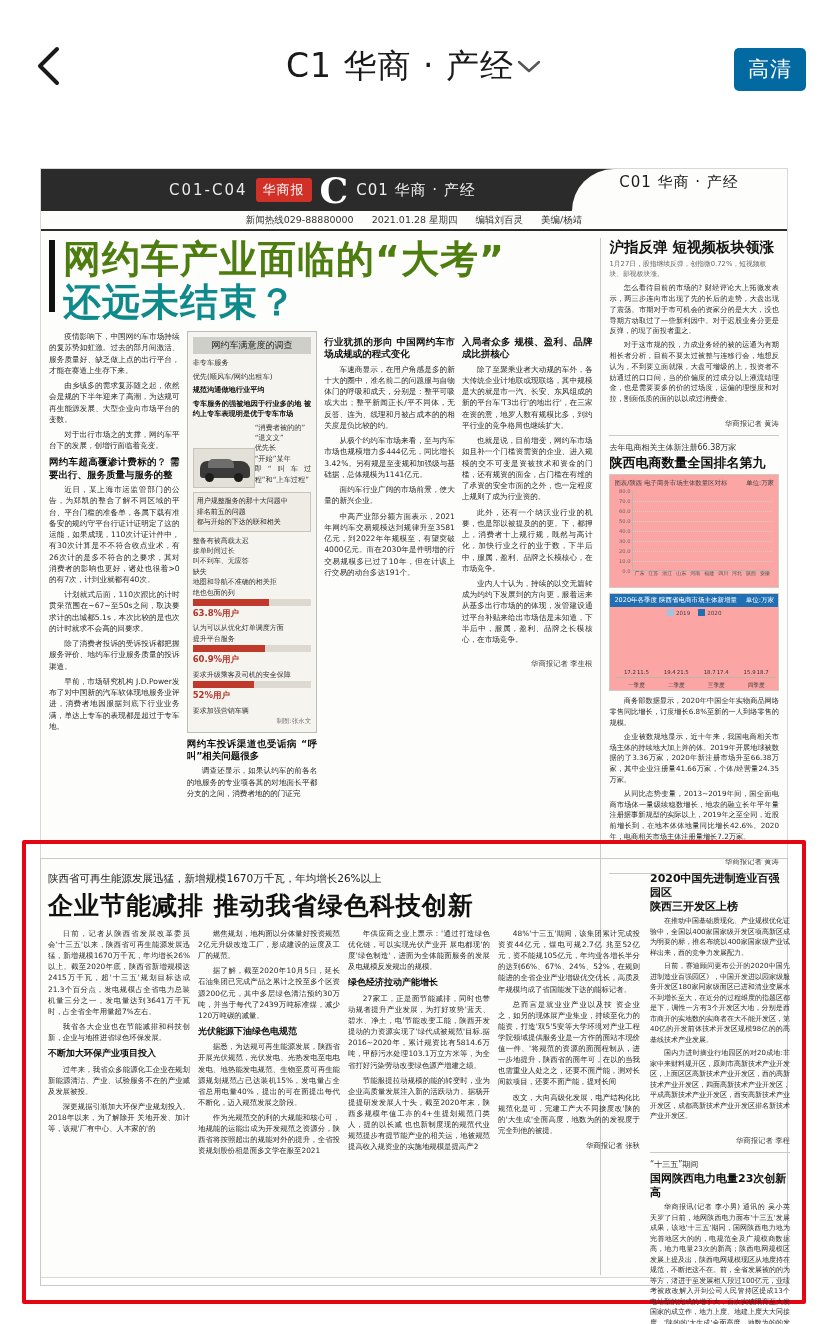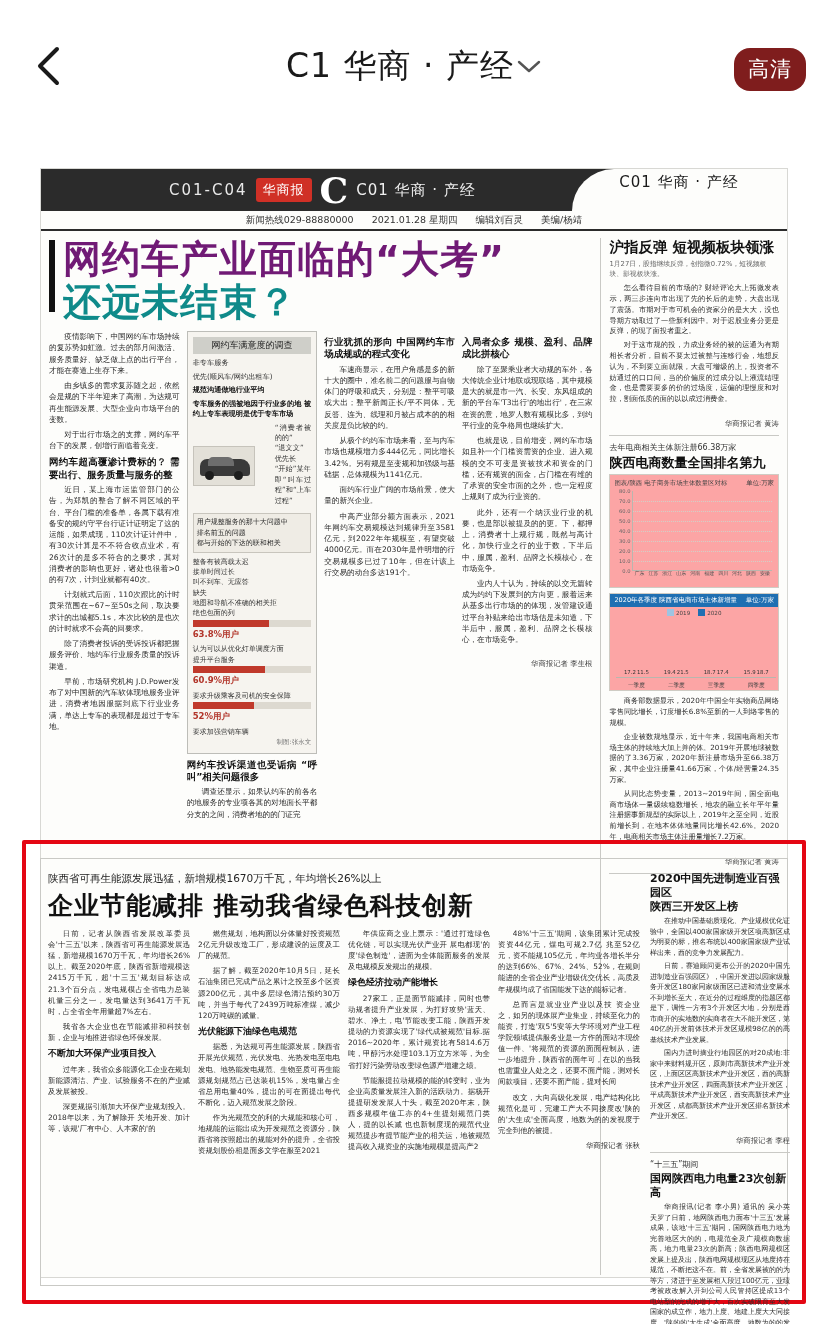--- a/index.html
+++ b/index.html
@@ -35,25 +35,25 @@
   .appbar-title {
     font-size: 33px;
     color: #1a1a1a;
     letter-spacing: 1px;
     font-family: "DejaVu Sans", sans-serif;
   }
   .chev-down { pointer-events: auto; cursor: pointer; }
   .hd-badge {
     position: absolute;
     right: 22px; top: 48px;
-    background: #7f1d1d;
+    background: #0369a1;
     color: #fff;
     font-size: 21px;
     padding: 7px 14px 8px;
-    border-radius: 16px;
+    border-radius: 5px;
     letter-spacing: 1px;
     cursor: pointer;
   }
 
   
   .page {
     position: absolute;
     left: 40px; top: 168px;
     width: 748px; height: 1110px;
     background: #fdfdfb;
@@ -140,21 +140,21 @@
     padding-left: 14px;
     margin-bottom: 8px;
   }
   .headline-bar {
     position: absolute; left: 0; top: 2px;
     width: 6px; height: 72px; background: #111;
   }
   .h1 {
     font-size: 38px;
     font-weight: bold;
-    color: #701a75;
+    color: #4d7c0f;
     letter-spacing: 1px;
     line-height: 1.12;
     font-family: "DejaVu Sans", sans-serif;
   }
   .h1.teal { color: #0f8a8a; }
 
   
   .art-cols {
     display: flex;
     gap: 7px;
@@ -184,21 +184,21 @@
   .poll-title {
     background: #cfcfc9;
     text-align: center;
     font-size: 9px;
     padding: 2px 0;
     color: #222;
     margin-bottom: 4px;
   }
   .poll-sub { font-size: 7.2px; line-height: 1.45; color: #333; margin-bottom: 3px; }
   .poll-b { font-weight: bold; color: #111; }
-  .car-row { display: flex; gap: 20px; align-items: center; margin-bottom: 4px; }
+  .car-row { display: flex; gap: 0; align-items: flex-end; margin-bottom: 4px; }
   .car-art {
     width: 62px; height: 40px;
     background: #e3e0d8;
     border: 1px solid #c6c3bb;
     position: relative;
     flex: none;
   }
   .car-body {
     position: absolute; left: 6px; bottom: 9px;
     width: 50px; height: 17px; background: #3a3a3a; border-radius: 7px 9px 3px 3px;

